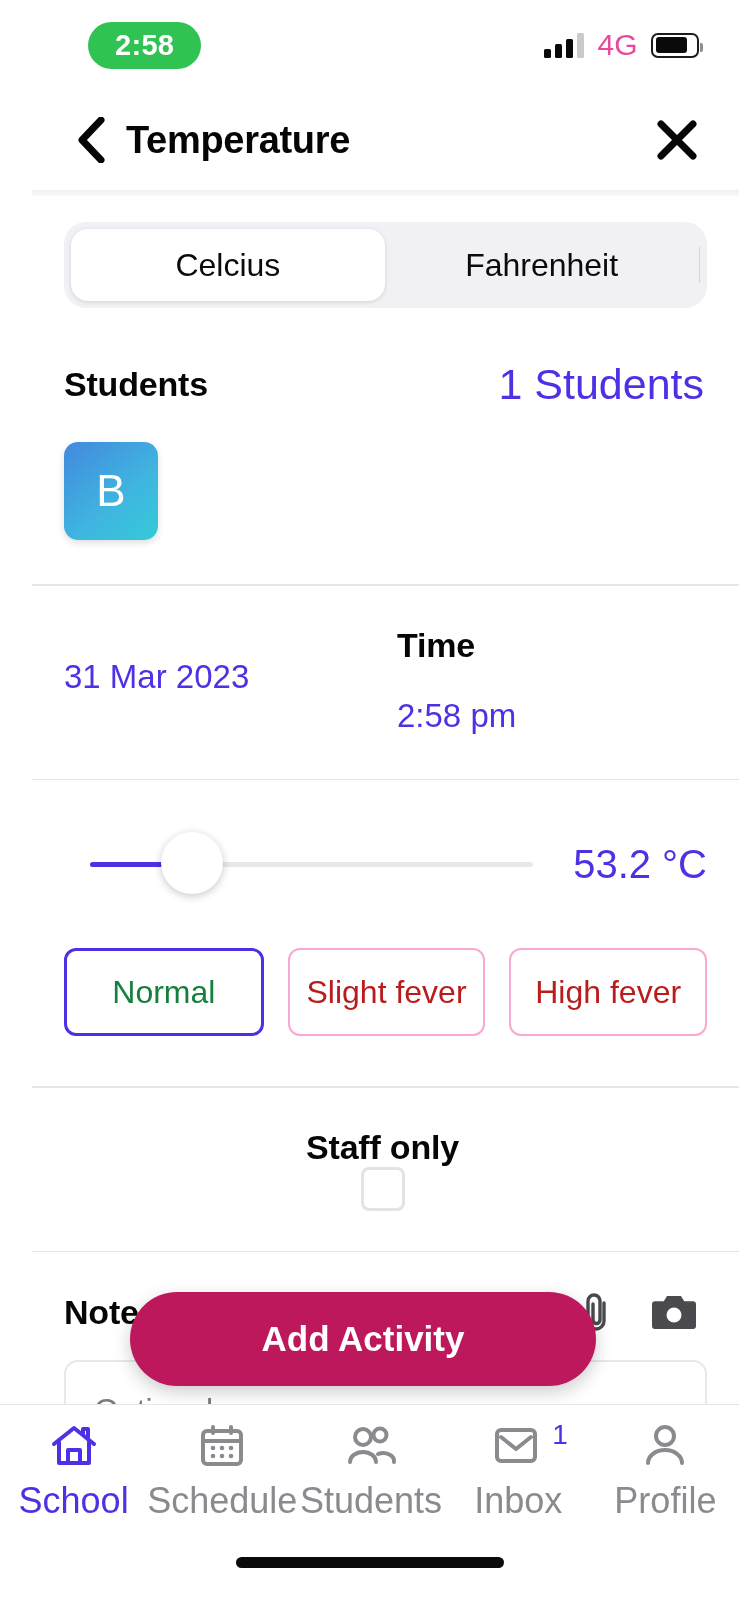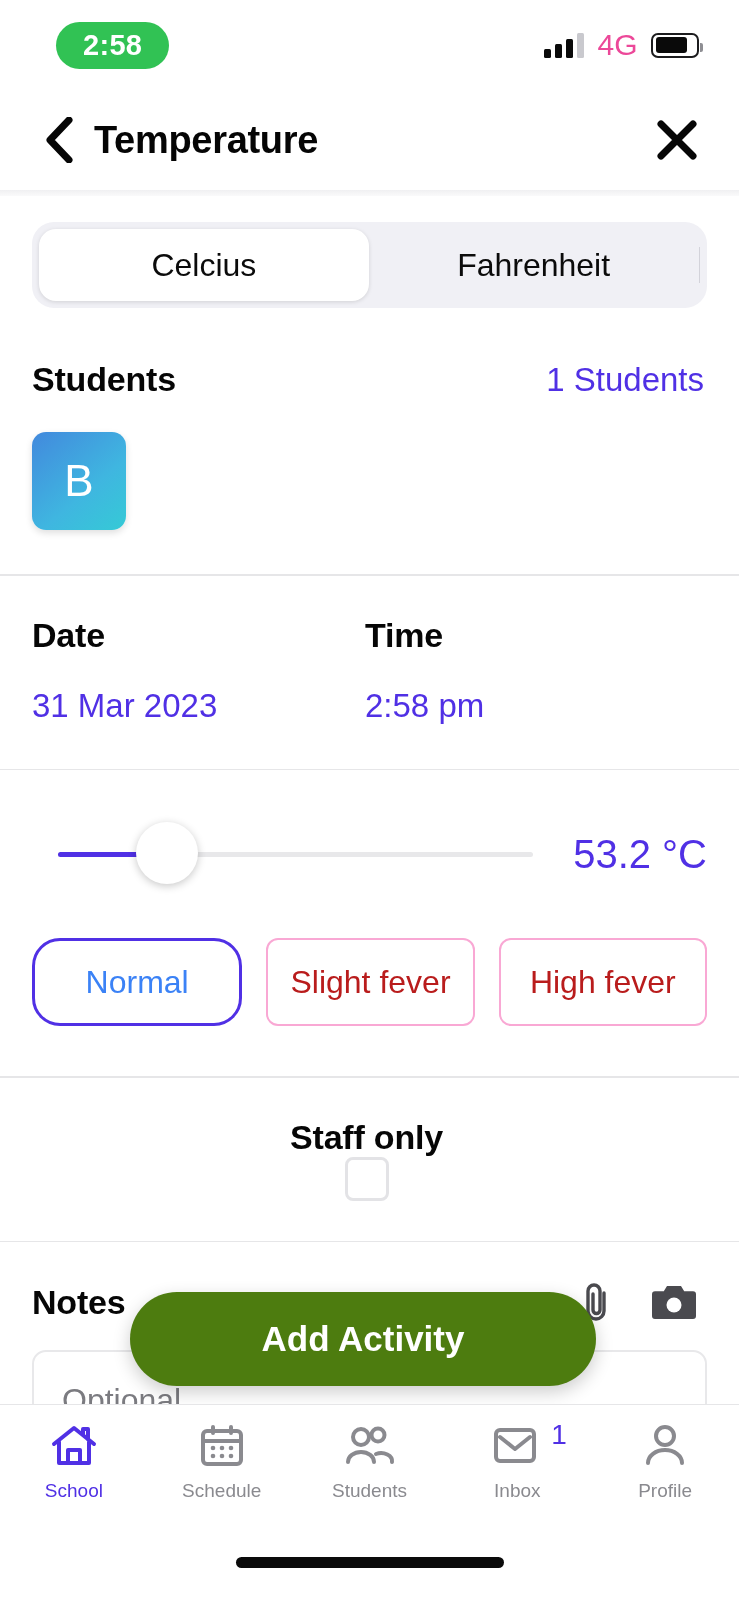--- a/index.html
+++ b/index.html
@@ -4,21 +4,21 @@
 <style>
   * { margin:0; padding:0; box-sizing:border-box; }
   html,body { width:739px; height:1600px; }
   body {
     font-family: "Liberation Sans", sans-serif;
     background:#ffffff;
     color:#111111;
     position:relative;
     overflow:hidden;
   }
-  .phone { position:relative; width:739px; height:1600px; background:#ffffff; }
+  .phone { position:relative; width:739px; height:1600px; background:#ffffff;padding-left:32px; }
 
   
   .statusbar {
     height:90px;
     display:flex; align-items:center; justify-content:space-between;
     padding:0 40px 0 56px;
   }
   .time-pill {
     background:#31c254; color:#ffffff;
     font-size:29px; font-weight:600;
@@ -72,21 +72,21 @@
   }
   .seg.active { background:#ffffff; box-shadow:0 1px 4px rgba(0,0,0,0.13); font-weight:400;}
   .seg-div { width:1.5px; height:36px; background:#d3d3da; }
 
   
   .students-head {
     display:flex; align-items:center; justify-content:space-between;
     padding:52px 35px 0 32px;
   }
   .sec-label { font-size:34px; font-weight:700; color:#060606; letter-spacing:-0.2px;}
-  .count-link { font-size:33px; color:#5030e5; cursor:pointer;}
+  .count-link { font-size:43px; color:#5030e5; cursor:pointer;}
   .avatar-row { padding:33px 32px 0 32px; display:flex; gap:22px;}
   .avatar {
     width:94px; height:98px;
     border-radius:14px;
     background:linear-gradient(140deg,#4289dd 0%,#3fb6e0 60%,#35cad6 100%);
     display:flex; align-items:center; justify-content:center;
     color:#ffffff; font-size:44px; font-weight:400;
     box-shadow:0 3px 7px rgba(0,0,0,0.13);
     cursor:pointer;
   }
@@ -115,21 +115,21 @@
 
   
   .chips { display:flex; gap:24px; padding:52px 32px 0 32px; }
   .chip {
     flex:1; height:88px;
     border:2px solid #f9a8d4; border-radius:12px;
     display:flex; align-items:center; justify-content:center;
     font-size:32px; color:#b91c1c; background:#ffffff;
     cursor:pointer;
   }
-  .chip.active { border-color:#5030e5; border-width:3px; color:#3b82f6;border-radius:28px; }
+  .chip.active { border-color:#5030e5; border-width:3px; color:#15803d; }
 
   .div2 { height:1.5px; background:#e6e6e8; margin-top:50px;}
 
   
   .staff-row {
     display:flex; align-items:center; justify-content:space-between;
     padding:40px 38px 40px 32px;
     flex-direction:column;
   }
   .checkbox { width:44px; height:44px; border:3px solid #e3e3e6; border-radius:8px; cursor:pointer;}
@@ -147,39 +147,39 @@
     border:2px solid #e8e8ea; border-radius:14px;
     height:160px;
     padding:30px 28px;
     font-size:32px; color:#7b7b80;
   }
 
   
   .cta {
     position:absolute; left:130px; top:1292px;
     width:466px; height:94px;
-    background:#4d7c0f; color:#ffffff;
+    background:#be185d; color:#ffffff;
     border-radius:47px;
     display:flex; align-items:center; justify-content:center;
     font-size:35px; font-weight:700;
     box-shadow:0 6px 18px rgba(0,0,0,0.2);
     cursor:pointer;
   }
 
   
   .tabbar {
     position:absolute; left:0; right:0; top:1404px; height:130px;
     background:#ffffff;
     border-top:1.5px solid #e6e6e8;
     display:flex; align-items:flex-start;
     padding-top:16px;
   }
   .tab { flex:1; display:flex; flex-direction:column; align-items:center; gap:9px; cursor:pointer;}
   .tab .ic { height:50px; display:flex; align-items:center; justify-content:center; position:relative;}
-  .tab .tlabel { font-size:19px; color:#8a8a8f; }
+  .tab .tlabel { font-size:36px; color:#8a8a8f; }
   .tab.active .tlabel { color:#5030e5; }
   .badge { position:absolute; left:58px; top:-2px; font-size:28px; color:#5030e5; font-weight:400;}
 
   .home-indicator {
     position:absolute; left:50%; transform:translateX(-50%);
     bottom:32px; width:268px; height:11px; background:#0a0a0a; border-radius:6px;
   }
 </style>
 </head>
 <body>
@@ -230,21 +230,20 @@
     <div class="sec-label">Students</div>
     <div class="count-link">1 Students</div>
   </div>
   <div class="avatar-row">
     <div class="avatar">B</div>
   </div>
   <div class="divider"></div>
 
   <div class="dt-row">
     <div class="dt-col">
-      <div class="dt-label">Date</div>
       <div class="dt-value">31 Mar 2023</div>
     </div>
     <div class="dt-col">
       <div class="dt-label">Time</div>
       <div class="dt-value">2:58 pm</div>
     </div>
   </div>
   <div class="dt-gap"></div>
   <div class="divider" style="margin-top:0"></div>
 

